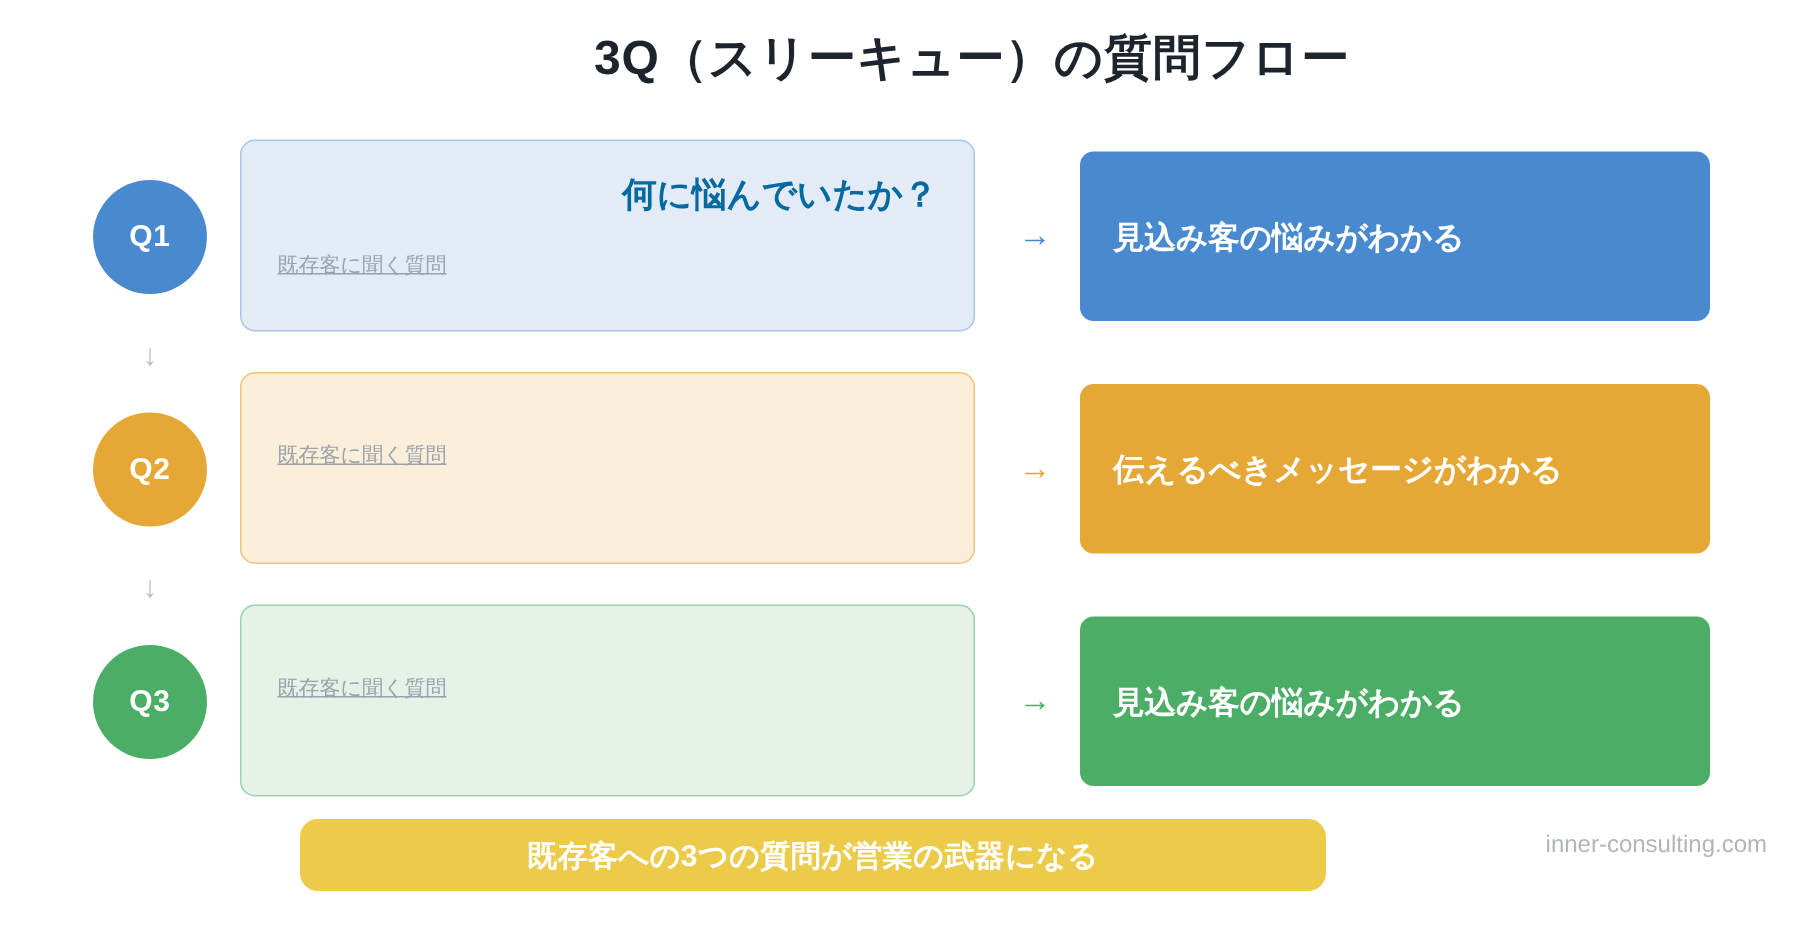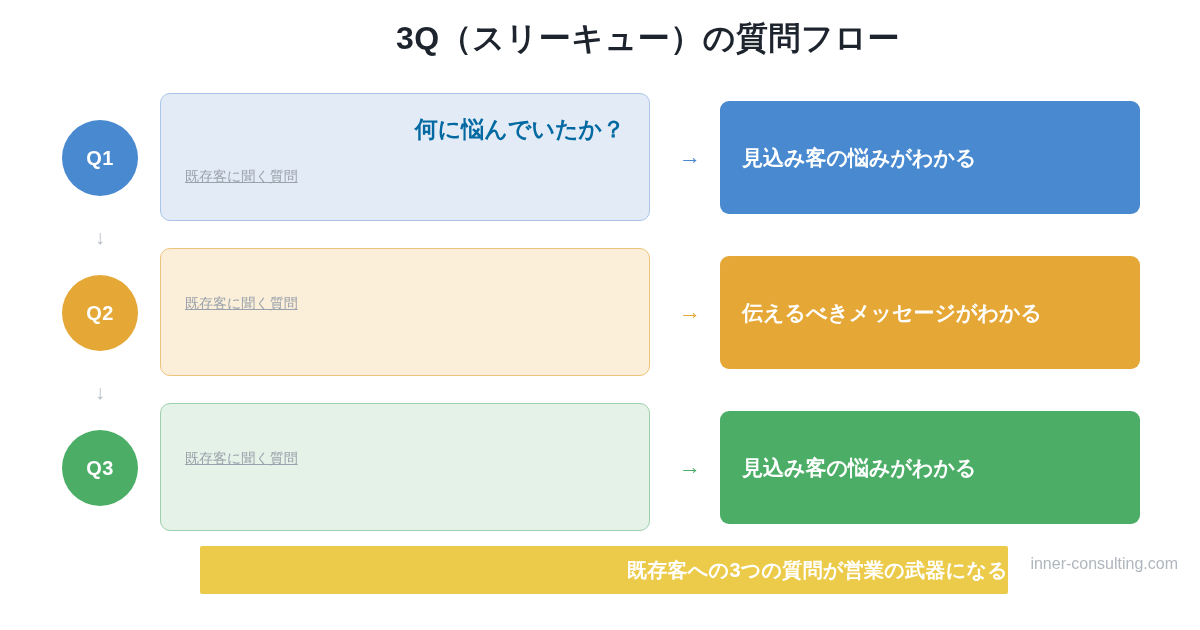--- a/index.html
+++ b/index.html
@@ -134,26 +134,26 @@
     text-align: center;
   }
   .connector.c1 { top: 223px; }
   .connector.c2 { top: 378px; }
 
   
   .banner {
     position: absolute;
     left: 200px;
     top: 546px;
-    width: 808px;
+    width: 684px;
     height: 48px;
-    border-radius: 2px;
+    border-radius: 12px;
     display: flex;
     align-items: center;
-    justify-content: flex-end;
+    justify-content: center;
   }
   .banner-label {
     color: #ffffff;
     font-size: 20px;
     font-weight: bold;
     letter-spacing: 0.3px;
     white-space: nowrap;
   }
 
   

